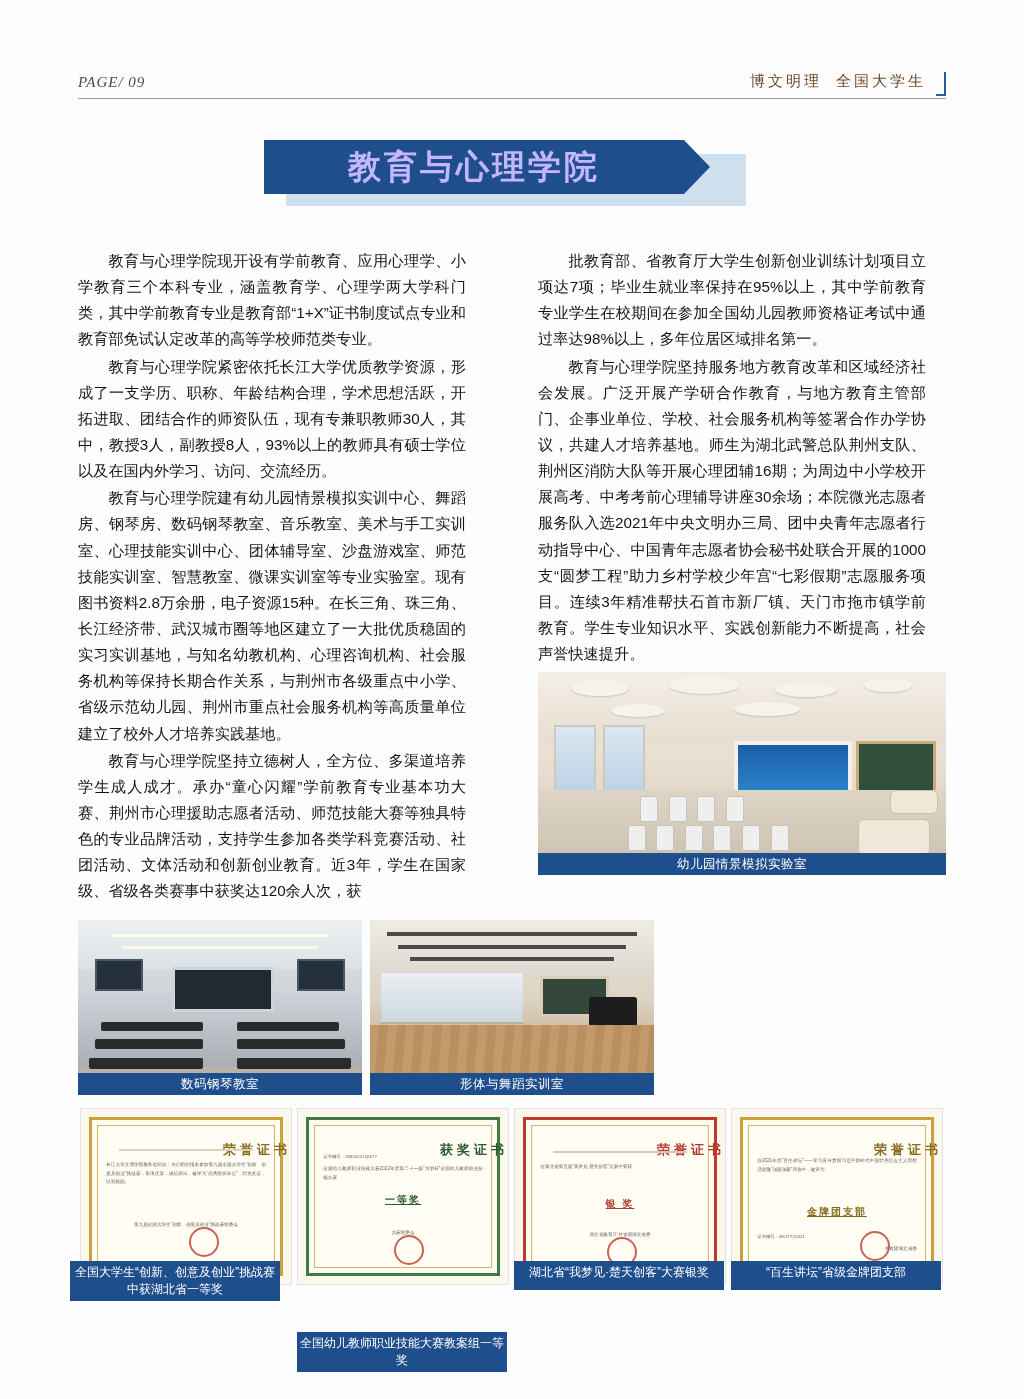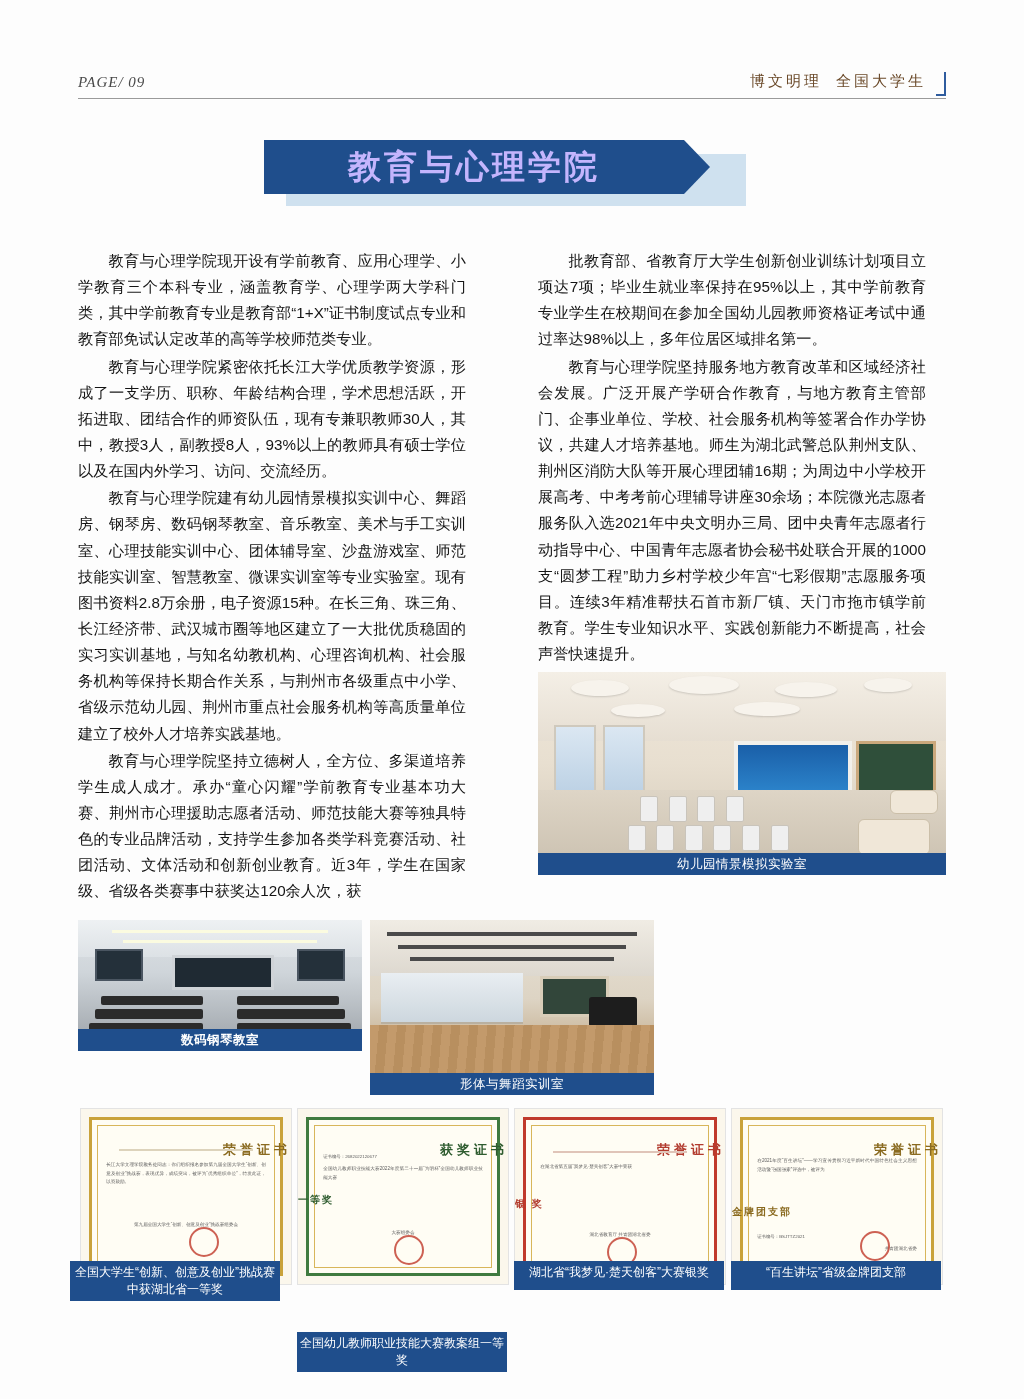--- a/index.html
+++ b/index.html
@@ -142,21 +142,21 @@
     background: #1f4e8c;
     color: #fff;
     font-size: 12.5px;
     line-height: 22px;
     height: 22px;
     text-align: center;
     letter-spacing: 0.5px;
   }
 
   #fig-main { left: 538px; top: 672px; width: 408px; height: 203px; }
-  #fig-1 { left: 78px; top: 920px; width: 284px; height: 131px; font-weight: bold; }
+  #fig-1 { left: 78px; top: 920px; width: 284px; height: 175px; }
   #fig-2 { left: 370px; top: 920px; width: 284px; height: 175px; }
   #fig-3 { left: 662px; top: 920px; width: 284px; height: 175px; }
 
   
   .cert {
     position: absolute;
     width: 210px;
     height: 175px;
     background: #ffffff;
     border: 1px solid #e3e3e3;
@@ -262,22 +262,22 @@
   }
   .certart .txt {
     position:absolute; left:12%; right:12%; font-size:4.6px; color:#5d5d5d;
     line-height:1.9; text-align:justify;
   }
   .certart .seal {
     position:absolute; width:26px; height:26px; border-radius:50%;
     border:2px solid #c0392b; opacity:.8;
   }
   .certart .big {
-    position:absolute; left:0; right:0; font-size:10px;
-    letter-spacing:2px; font-weight:bold;
+    position:absolute; left:0; right:0; text-align:center; font-size:10px;
+    letter-spacing:2px; font-weight:bold;text-decoration:underline;
   }
   .c1 .ct { color:#8a6a1f; }
   .c2 .ct { color:#2f5c2f; }
   .c3 .ct { color:#b23b2e; }
   .c4 .ct { color:#8a6a1f; }
   .c2 .frame { border-color:#3f7a3f; }
   .c3 .frame { border-color:#c0392b; }
   .c4 .frame { border-color:#c9a23a; }
 </style>
 </head>

